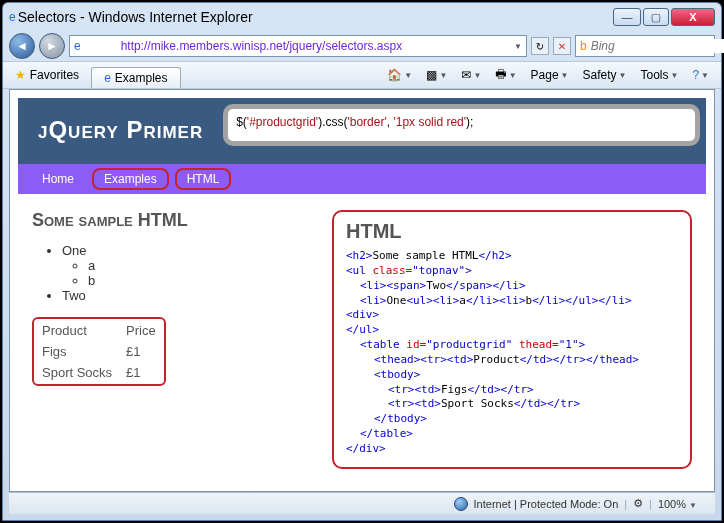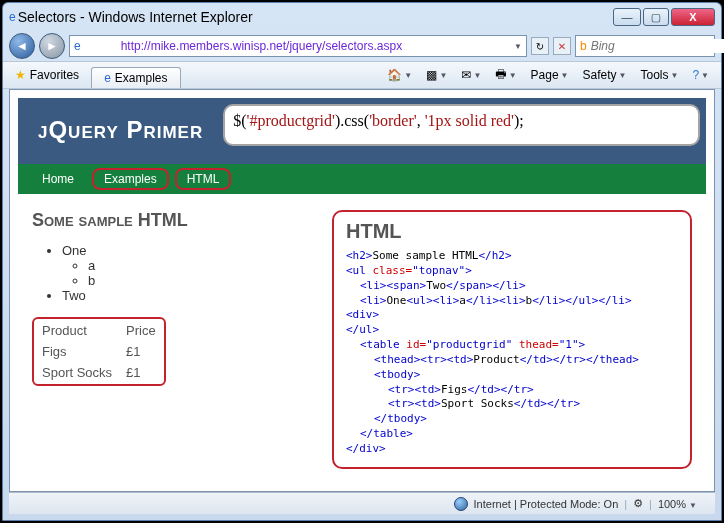--- a/index.html
+++ b/index.html
@@ -29,25 +29,25 @@
 .cmdbar { margin-left: auto; display: flex; align-items: center; gap: 2px; }
 .cmdbtn { padding: 2px 6px; display: flex; align-items: center; gap: 2px; cursor: pointer; border-radius: 2px; }
 .dd { font-size: 8px; color: #556; }
 
 
 .contentwrap { flex: 1; background: #fff; margin: 0 6px 0 6px; border: 1px solid #7a94b0; position: relative; overflow: hidden; }
 .page { position: absolute; inset: 0; overflow: auto; padding: 8px 8px 30px 8px; }
 
 .banner { background: #3b5a82; color: #fff; display: flex; height: 66px; }
 .banner-title { padding: 18px 20px; font-size: 24px; font-weight: bold; letter-spacing: 1px; font-variant: small-caps; }
-.codebox { background: #fff; color: #000; flex: 1; margin: 6px 6px 18px 0; padding: 6px 8px; font-family: Liberation Serif, serif; font-size: 16px; border: 2px solid #a3a3a3; border-radius: 10px; white-space: nowrap; }
+.codebox { background: #fff; color: #000; flex: 1; margin: 6px 6px 18px 0; padding: 6px 8px; font-family: Liberation Sans, sans-serif; font-size: 12px; border: 5px solid #a3a3a3; border-radius: 10px; white-space: nowrap; }
 .codebox .fn { color: #000; }
 .codebox .str { color: #a31515; }
 
-.navstrip { background: #15803d; height: 30px; display: flex; align-items: center; padding: 0 12px; gap: 6px; }
+.navstrip { background: #8b5cf6; height: 30px; display: flex; align-items: center; padding: 0 12px; gap: 6px; }
 .navitem { color: #fff; padding: 4px 12px; cursor: pointer; position: relative; }
 .navitem.marked { border: 2px solid #c2232c; border-radius: 8px; padding: 2px 10px; }
 
 .cols { display: flex; padding: 16px 14px; gap: 20px; }
 .leftcol { width: 280px; }
 .rightcol { flex: 1; }
 .leftcol h2 { font-size: 18px; color: #555; font-variant: small-caps; margin-bottom: 12px; }
 .leftcol ul { list-style: disc; padding-left: 30px; color: #333; font-size: 13px; }
 .leftcol ul ul { list-style: circle; padding-left: 26px; }
 .ptable { margin-top: 14px; border: 2px solid #c2232c; border-radius: 6px; border-collapse: separate; }

